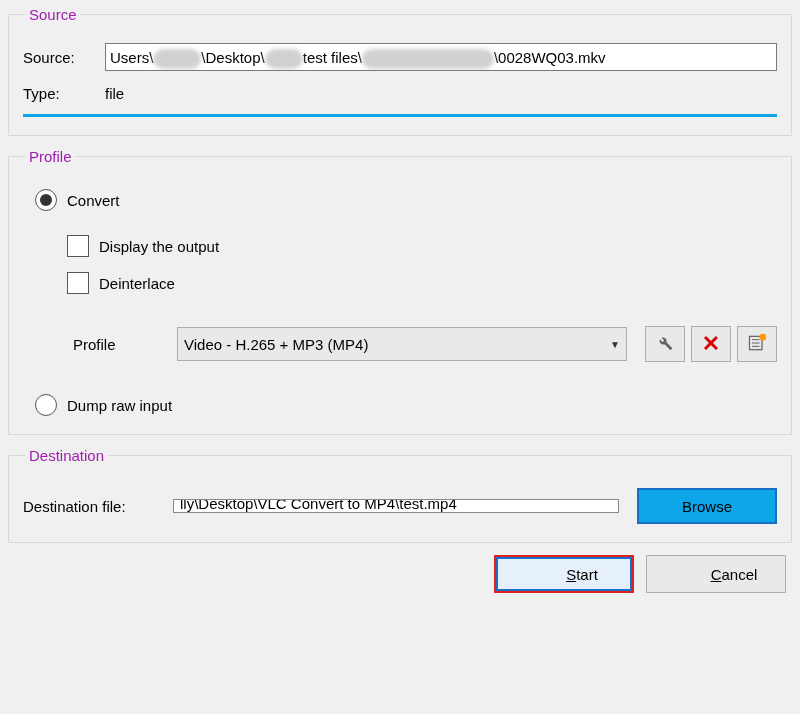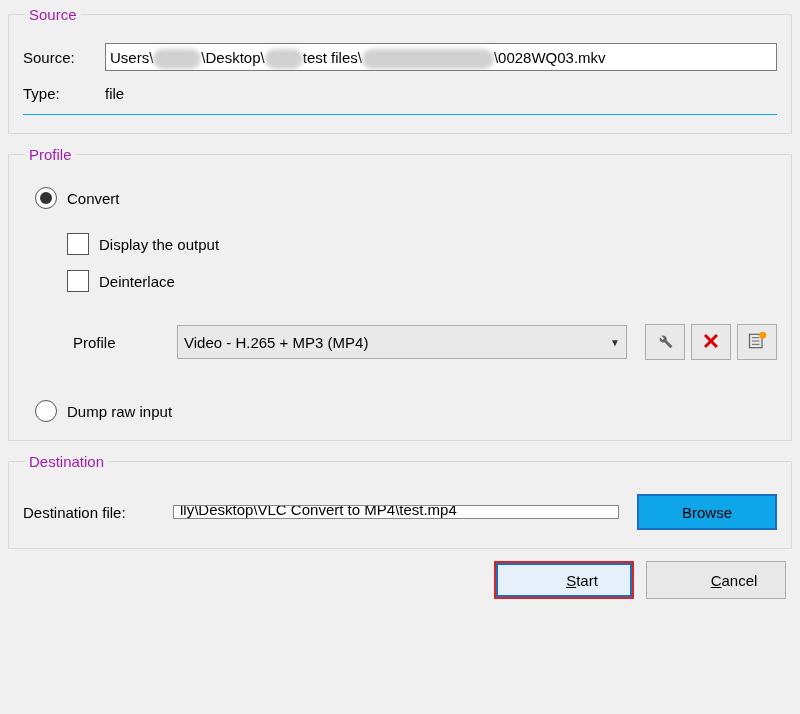--- a/index.html
+++ b/index.html
@@ -50,21 +50,21 @@
       background: #d1d1d1;
       border-radius: 10px;
       filter: blur(2px);
       height: 20px;
       display: inline-block;
       position: relative;
       top: 2px;
       z-index: 2;
       margin: 0 -4px;
     }
-    .type-row { margin-top: 14px; padding-bottom: 12px; border-bottom: 1px solid #0ea5e9;}
+    .type-row { margin-top: 14px; padding-bottom: 12px; border-bottom: 3px solid #0ea5e9;}
     .radio {
       width: 22px; height: 22px; border: 1.5px solid #555; border-radius: 50%;
       display: inline-flex; align-items: center; justify-content: center;
       margin-right: 10px; background: #fff;
     }
     .radio.sel::after { content:''; width:12px; height:12px; border-radius:50%; background:#333;}
     .checkbox {
       width: 22px; height: 22px; border: 1.5px solid #555;
       display: inline-block; margin-right: 10px; background:#fff;
     }
@@ -91,21 +91,21 @@
       height: 36px;
       border: 1px solid #adadad;
       background: #e9e9e9;
       display: inline-flex;
       align-items: center;
       justify-content: center;
       margin-left: 6px;
     }
     .wrench, .x-icon, .list-icon { display:inline-block;}
     .x-icon { color:#d00; font-size:22px; font-weight:bold;}
-    .dump-row { display:flex; align-items:center; margin-top: 40px;}
+    .dump-row { display:flex; align-items:center; margin-top: 32px;}
     
     .dest-row { display:flex; align-items:center; margin-top: 14px;}
     .dest-label { width: 150px;}
     .dest-input {
       flex:1; height:14px; border:1px solid #888; background:#fff;
       padding:0 6px; display:flex; align-items:flex-end; overflow:hidden; white-space:nowrap;
       margin-right: 18px; font-size:15px;
     }
     .browse-btn {
       width: 140px; height: 36px; border:2px solid #1a6fc4; background:#0ea5e9;

